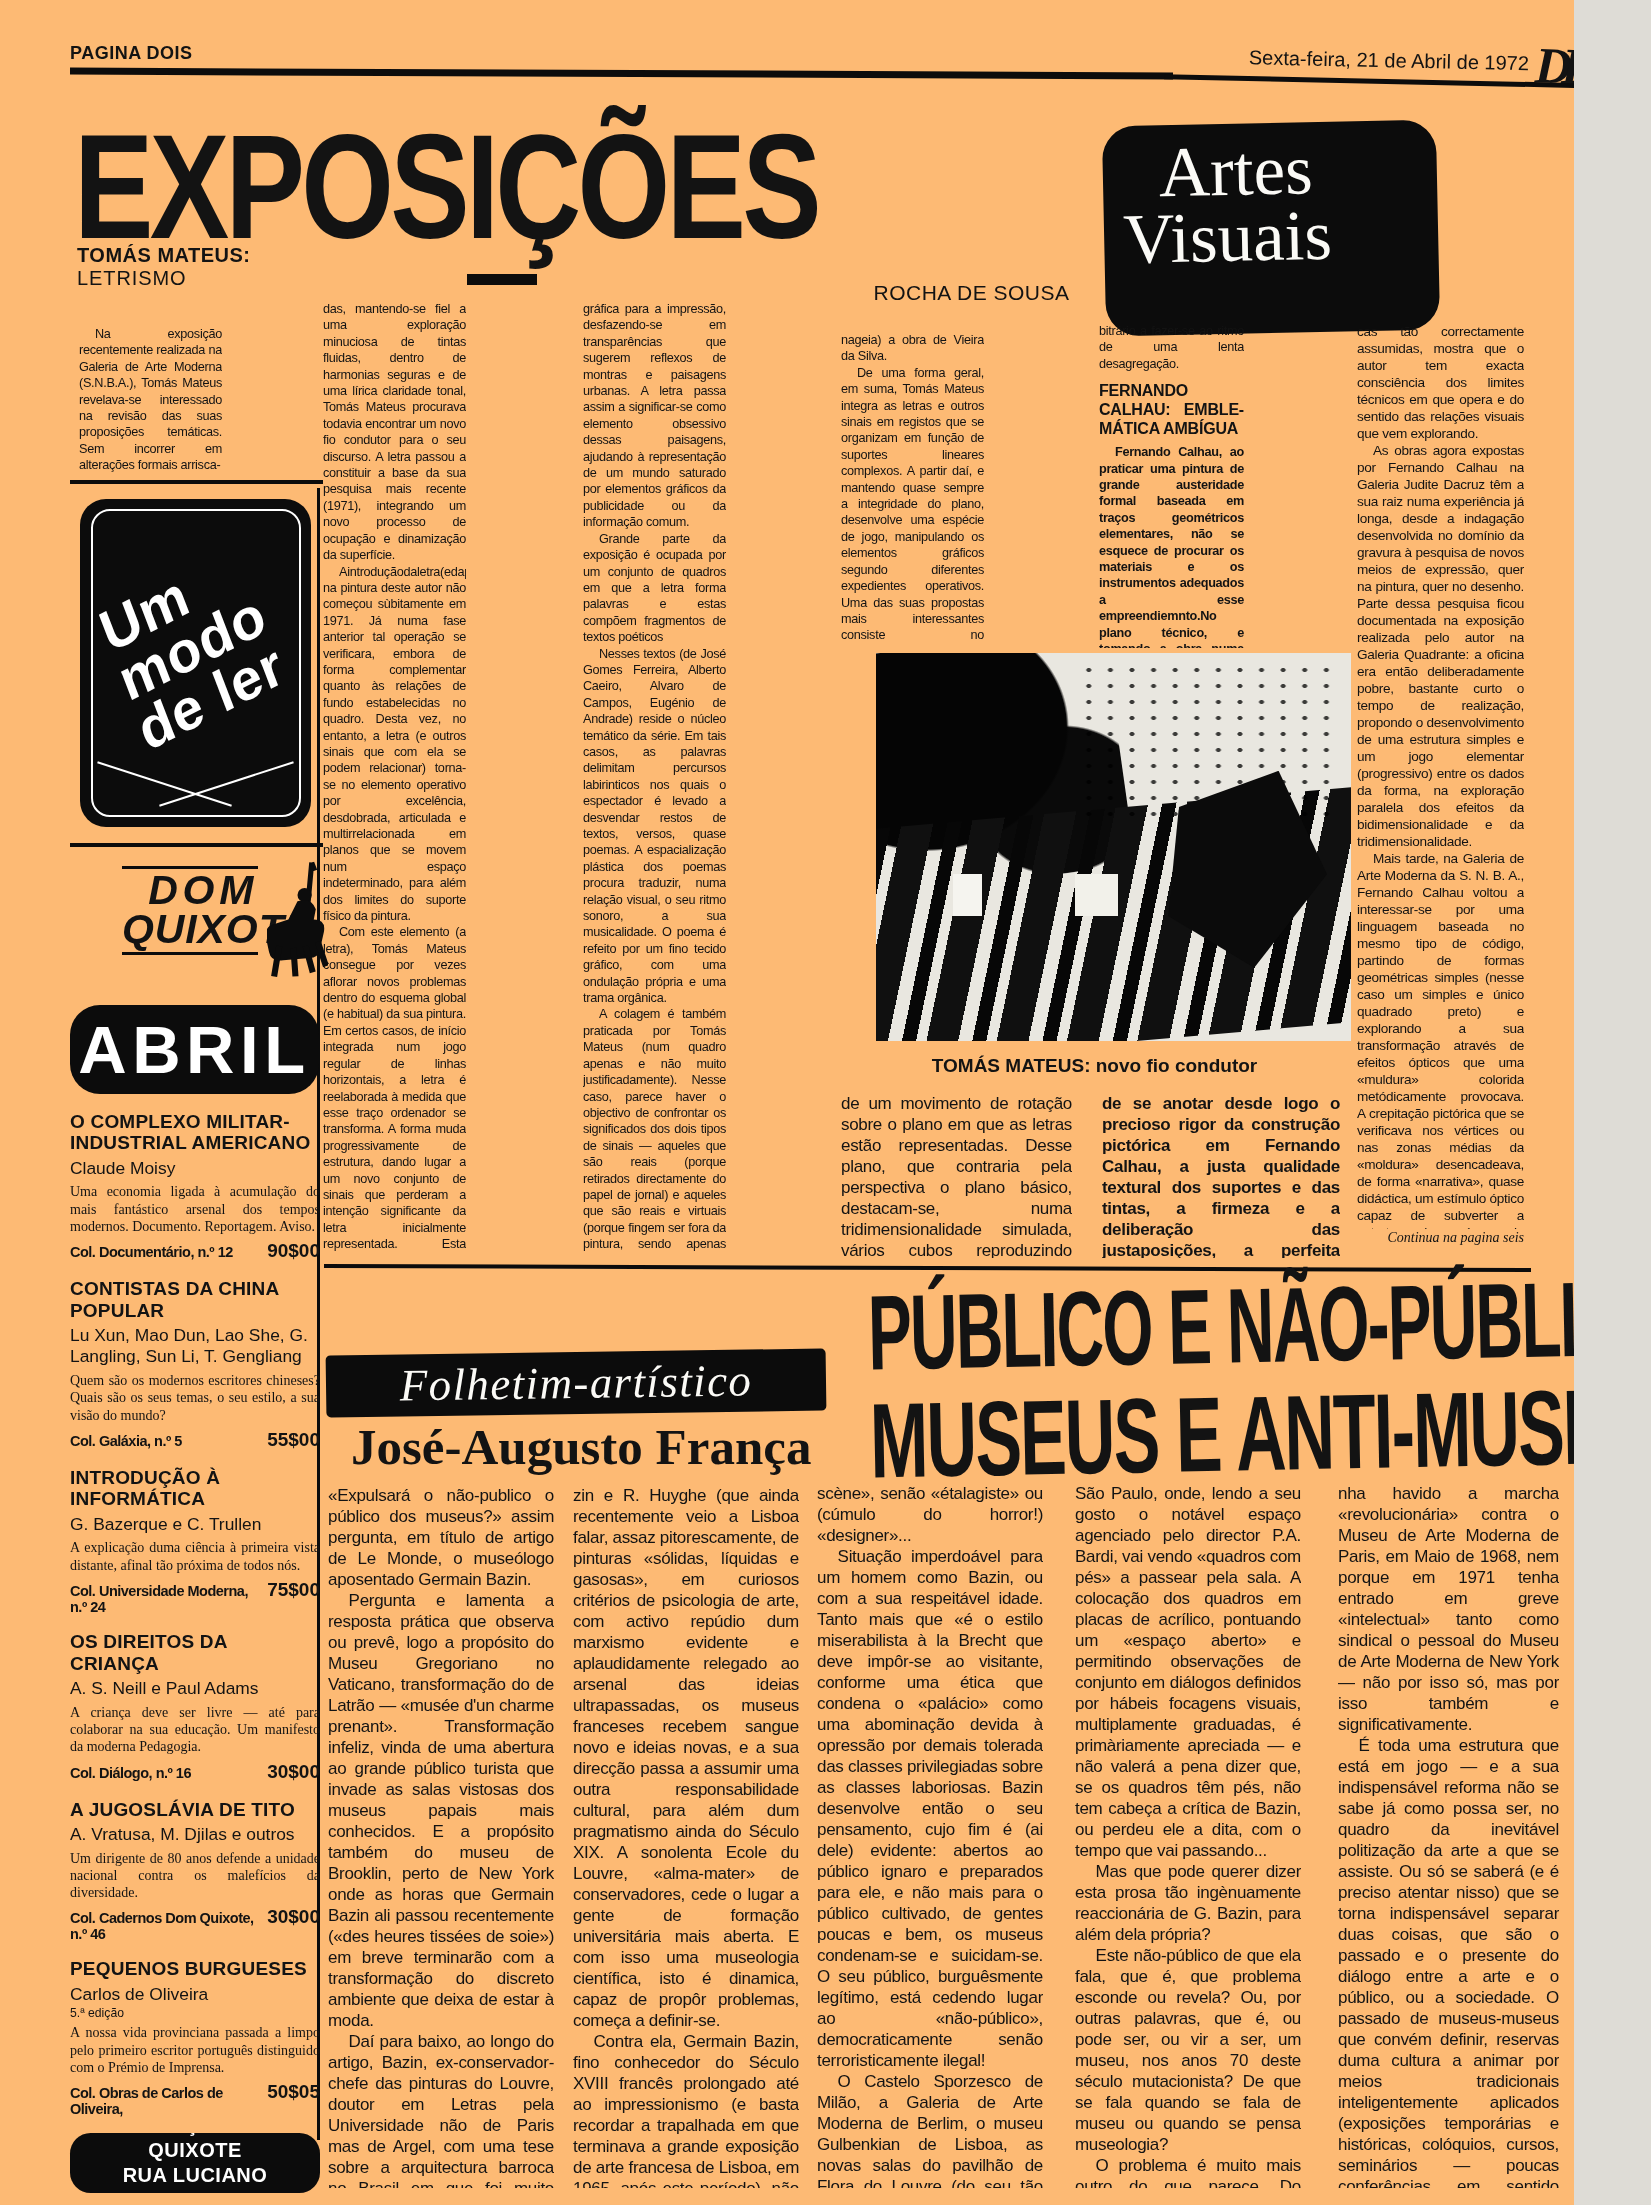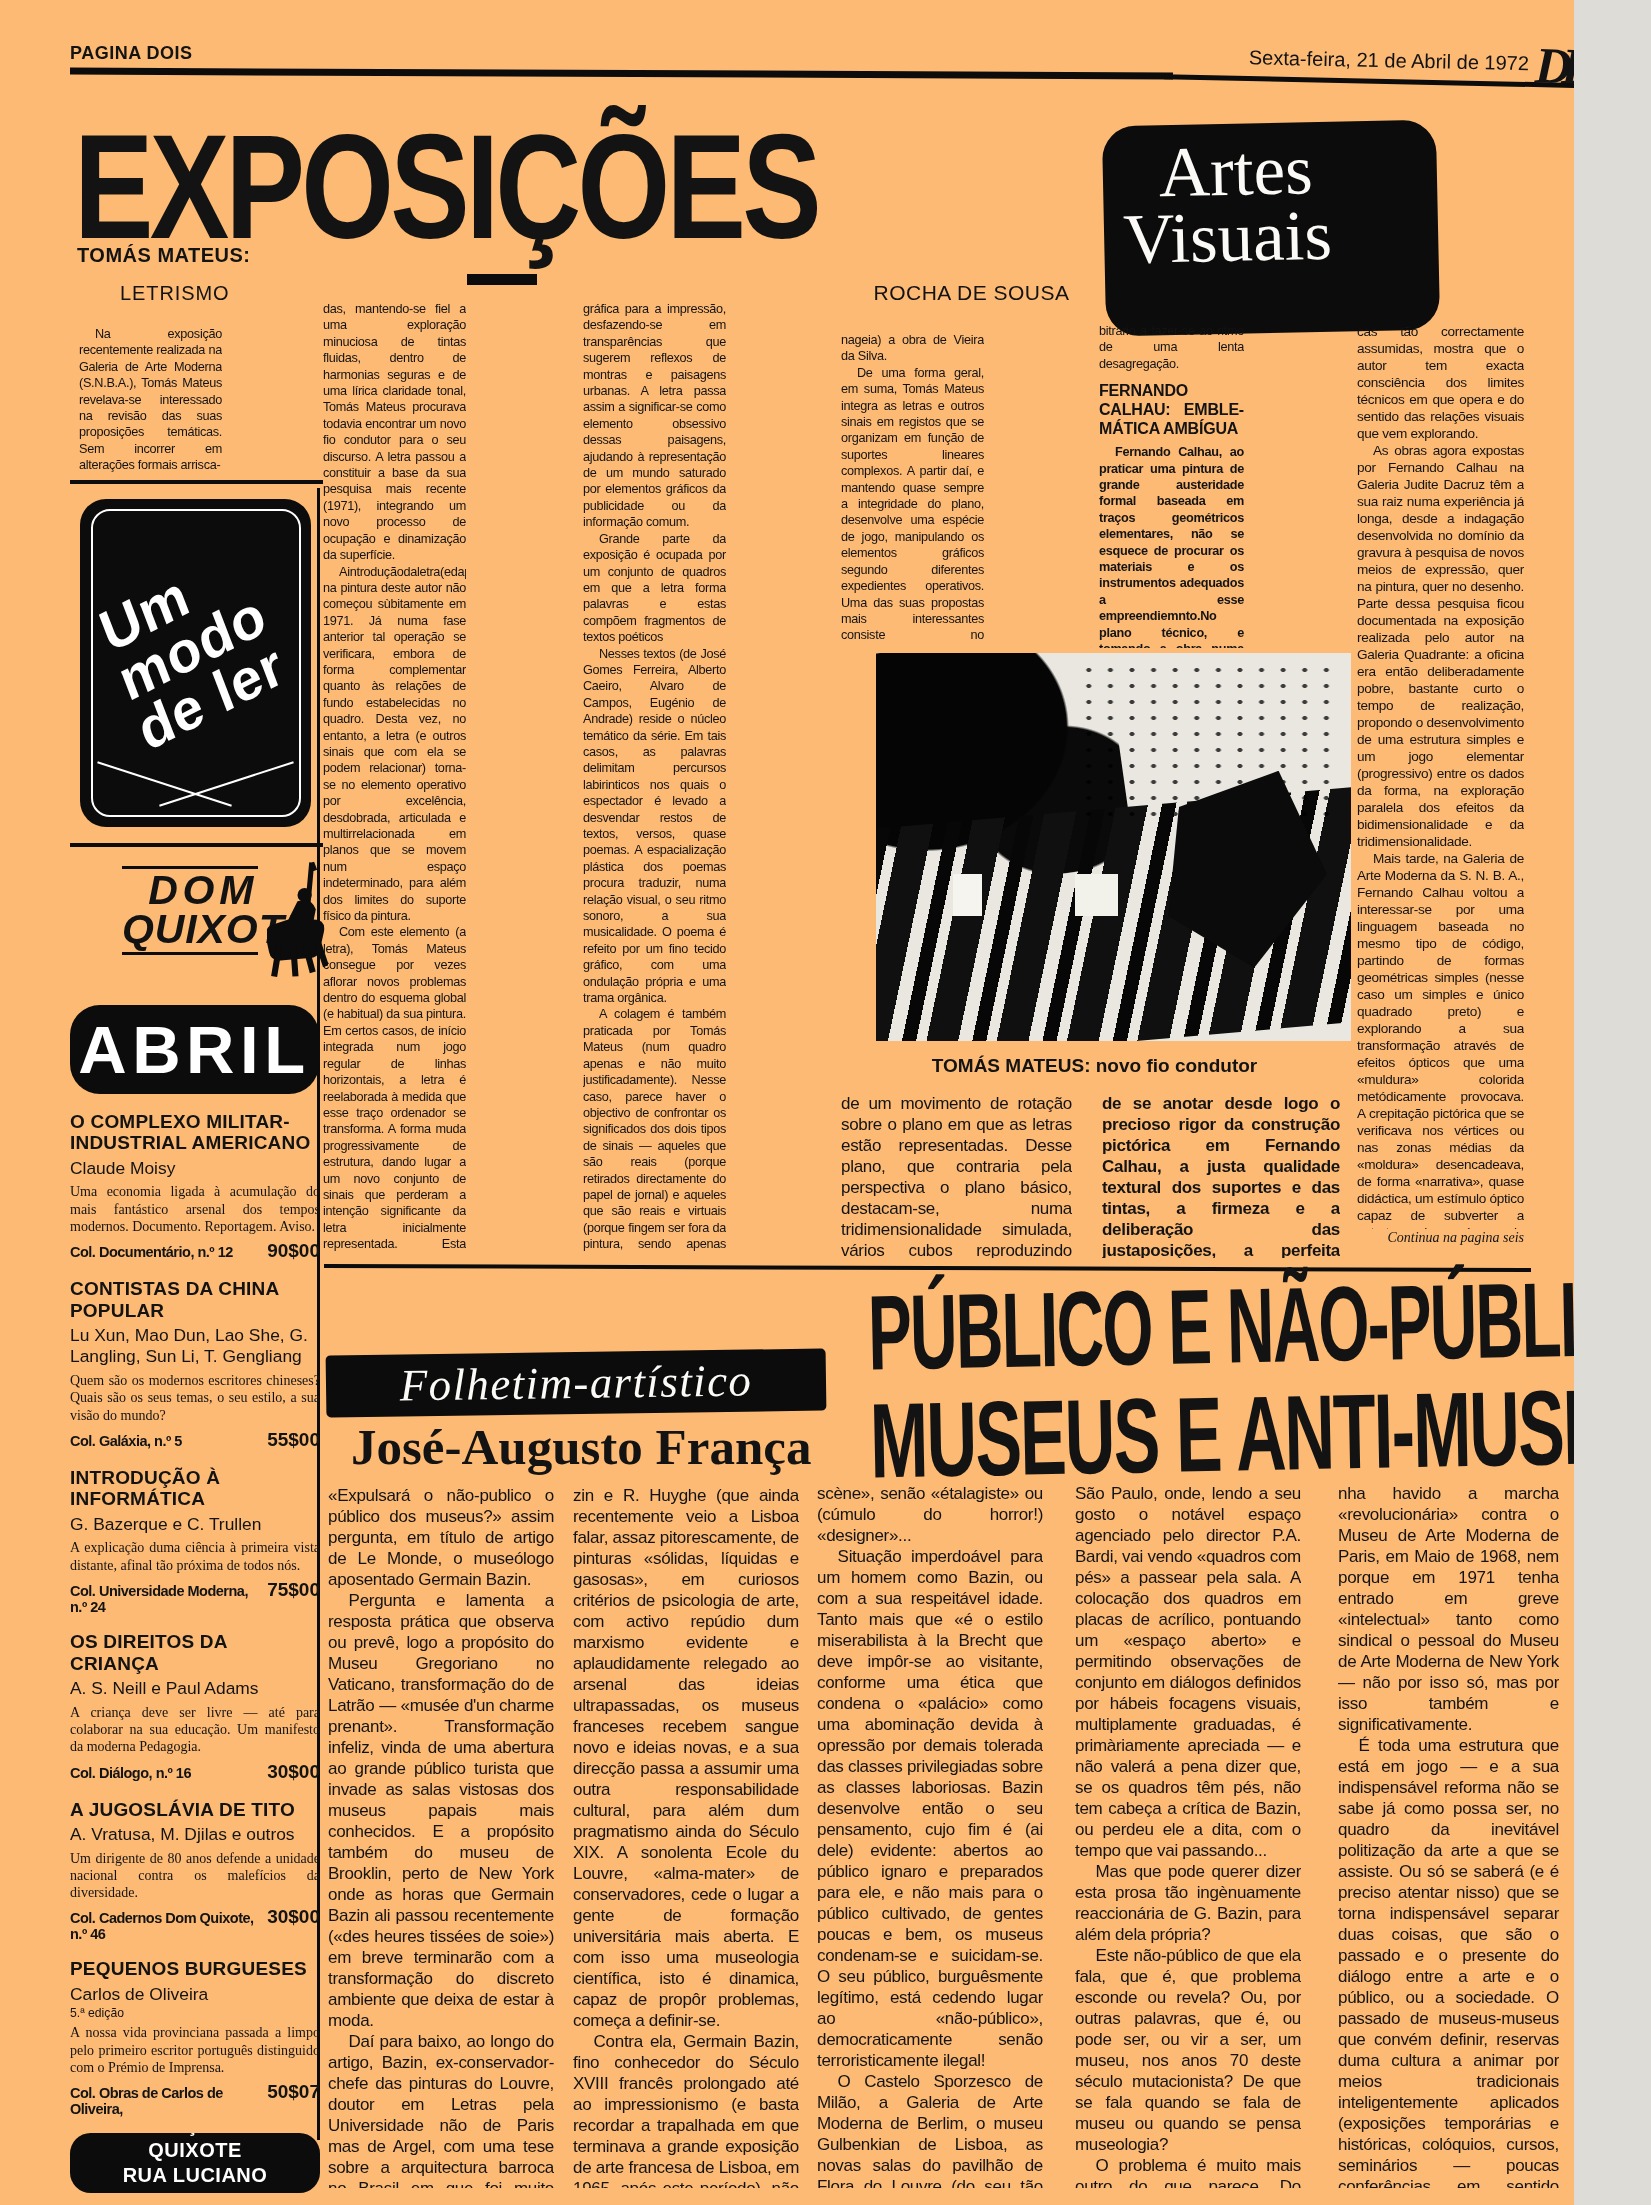--- a/index.html
+++ b/index.html
@@ -45,21 +45,21 @@
   <div class="abs rule" style="left:70px;top:70px;width:1103px;height:7px;transform:rotate(0.25deg);"></div>
   <div class="abs rule" style="left:1164px;top:79px;width:446px;height:4.7px;transform:rotate(1.2deg);"></div>
   <div class="abs" style="left:1032px;top:47px;width:497px;text-align:right;font-size:20px;transform:rotate(1.2deg);">Sexta-feira, 21 de Abril de 1972</div>
   <div class="abs serif" style="left:1535px;top:37px;font-size:51px;font-weight:bold;font-style:italic;letter-spacing:-10.3px;transform:rotate(2deg);">DL</div>
 
   <div class="abs" style="left:74px;top:112px;">
     <span class="cond" style="font-size:149px;font-weight:bold;line-height:1;letter-spacing:-4.7px;transform:scaleX(0.8);">EXPOSIÇÕES</span>
   </div>
   <div class="abs rule" style="left:467px;top:274px;width:70px;height:11.3px;"></div>
   <div class="abs" style="left:77px;top:244px;font-weight:bold;font-size:20px;letter-spacing:0.5px;">TOMÁS MATEUS:</div>
-  <div class="abs" style="left:77px;top:282px;font-size:20px;letter-spacing:0.9px;margin-left:43px;">LETRISMO</div>
+  <div class="abs" style="left:77px;top:267px;font-size:20px;letter-spacing:0.9px;">LETRISMO</div>
   <div class="abs" style="left:845px;top:281px;width:253px;text-align:center;font-weight:normal;font-size:21px;letter-spacing:0.5px;">ROCHA DE SOUSA</div>
 
   <div class="abs badge serif" style="left:1104px;top:123px;width:334px;height:210px;border-radius:33px;transform:rotate(-1.2deg);">
     <div style="font-size:71px;line-height:0.98;padding:13px 0 0 56px;">Artes</div>
     <div style="font-size:71px;line-height:0.98;padding-left:19px;margin-top:-3.8px;">Visuais</div>
   </div>
 
   <div class="abs bodytxt" style="left:79px;top:326px;width:143px;height:155px;">
     <p>Na exposição recentemente realizada na Galeria de Arte Moderna (S.N.B.A.), Tomás Mateus revelava-se interessado na revisão das suas proposições temáticas. Sem incorrer em alterações formais arrisca-</p>
   </div>
@@ -247,21 +247,21 @@
           </div>
       </div>
 
       <div class="book">
         <div class="bt">PEQUENOS BURGUESES</div>
         <div class="ba">Carlos de Oliveira</div>
         <div class="be">5.ª edição</div>
         <div class="bd">A nossa vida provinciana passada a limpo pelo primeiro escritor português distinguido com o Prémio de Imprensa.</div>
         <div class="brow">
             <span class="bc">Col. Obras de Carlos de Oliveira,</span>
-        <span class="bp">50$07</span>
+        <span class="bp">50$05</span>
           </div>
       </div>
     </div>
 
     <div class="adbox ctr" style="width:250px;height:60px;border-radius:20.6px;display:flex;flex-direction:column;
          align-items:center;justify-content:center;color:#fff;font-weight:bold;font-size:20px;line-height:1.25;letter-spacing:0.5px;">
       <div>PUBLICAÇÕES DOM QUIXOTE</div>
       <div>RUA LUCIANO CORDEIRO 119 LISBOA</div>
     </div>
 

